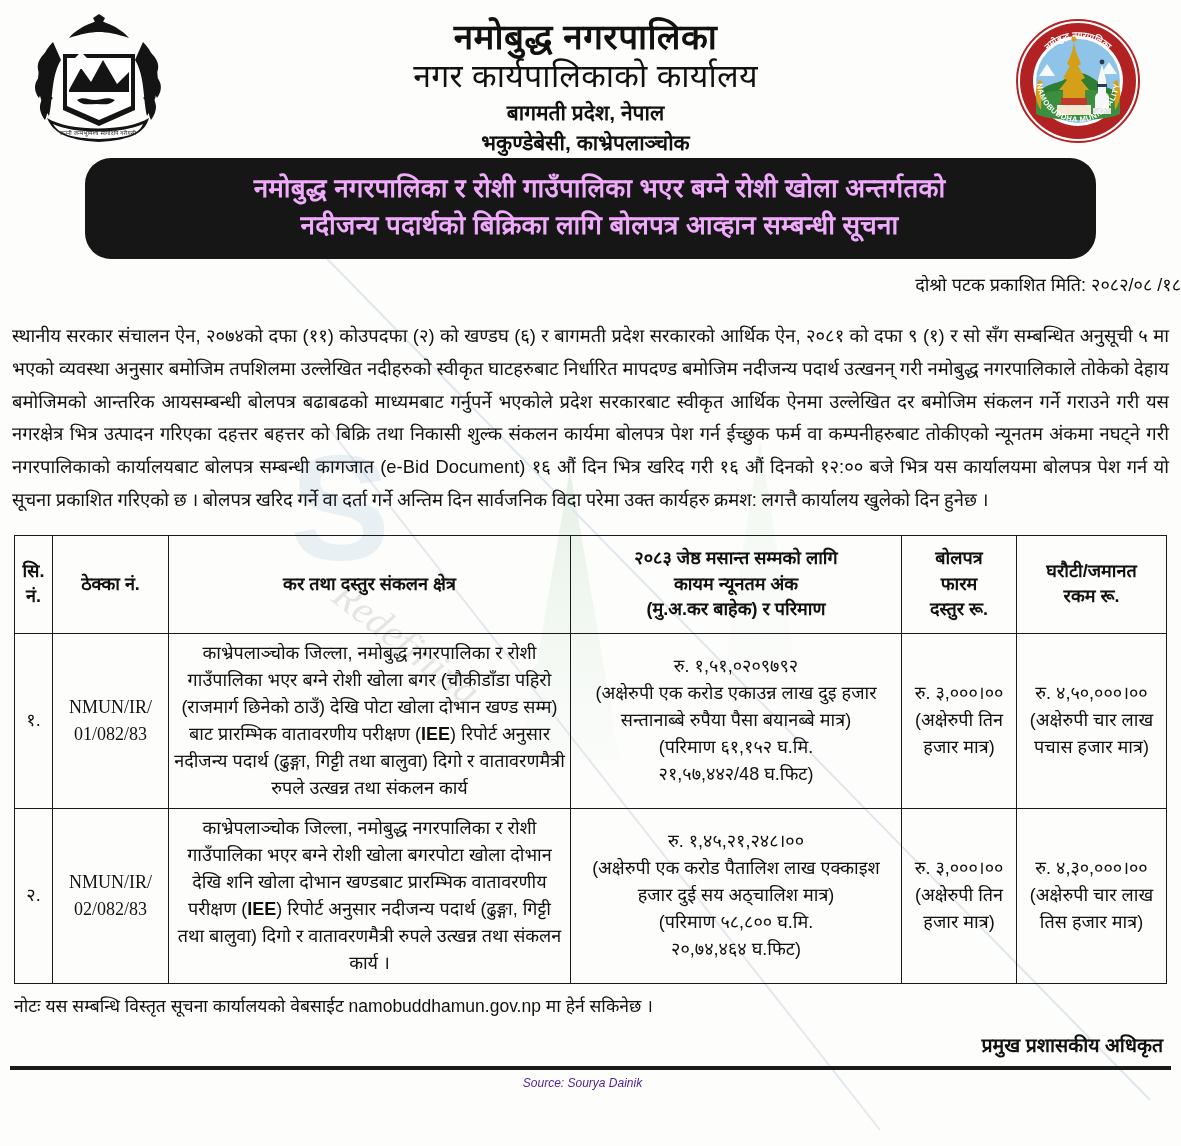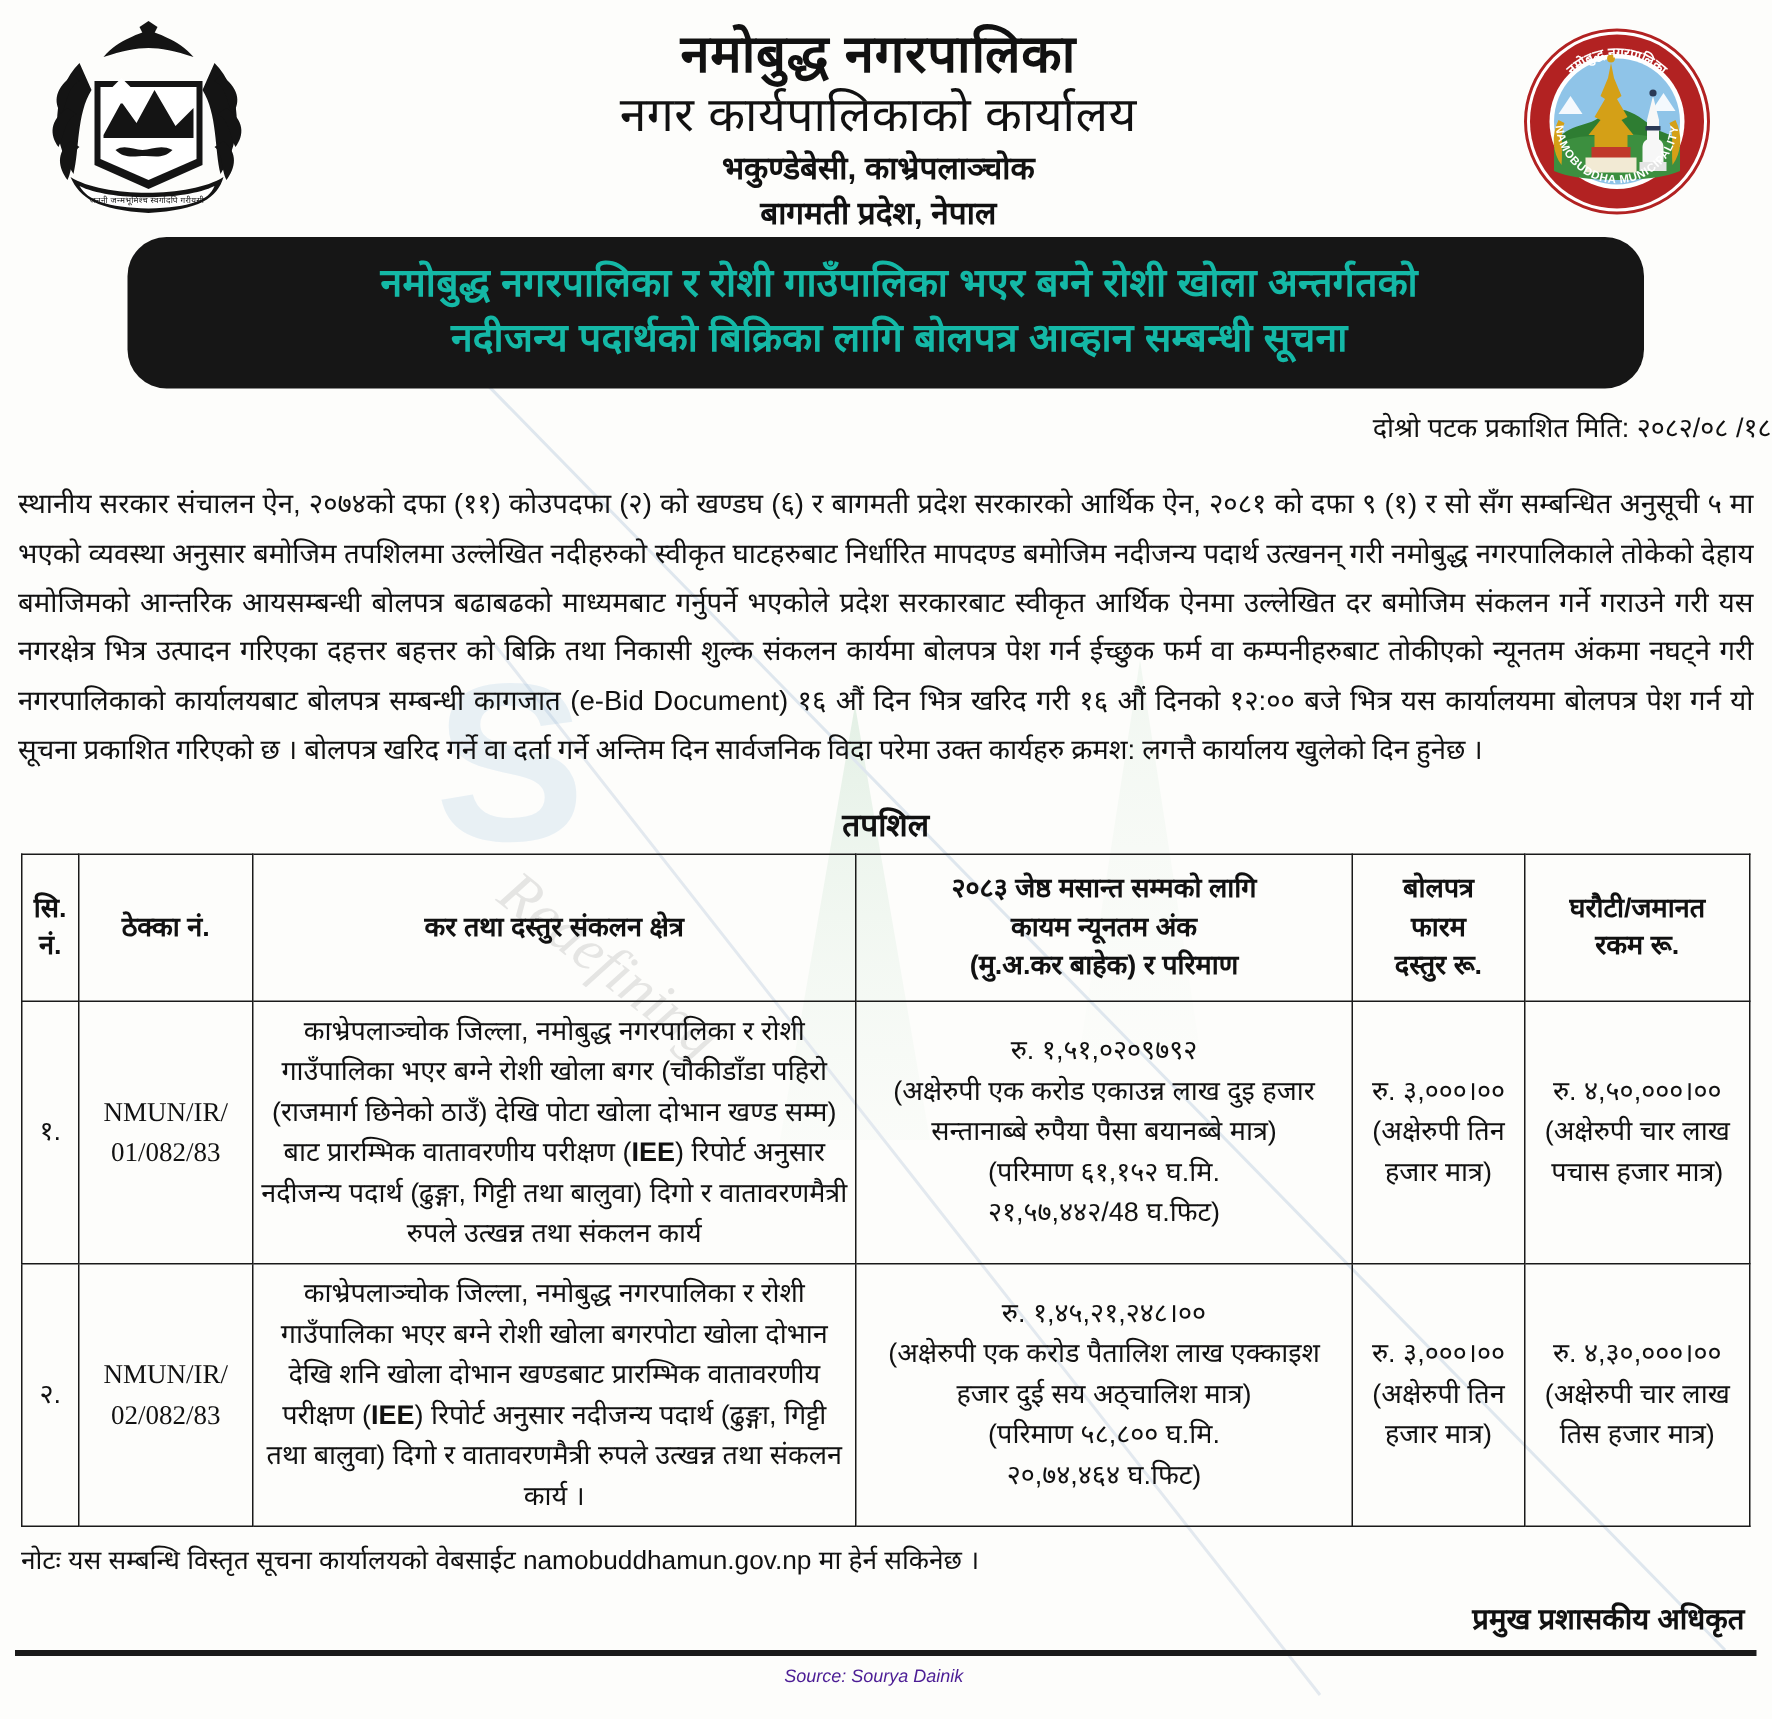--- a/index.html
+++ b/index.html
@@ -75,21 +75,21 @@
     font-size: 21px;
     font-weight: bold;
     line-height: 1.32;
     margin-top: 3px;
   }
 
   
   .banner {
     margin: 6px 85px 0 85px;
     background: #161616;
-    color: #14b8a6;
+    color: #f0abfc;
     border-radius: 26px;
     padding: 12px 8px 15px 26px;
     text-align: center;
   }
   .banner-line {
     font-size: 26px;
     font-weight: bold;
     line-height: 1.42;
     letter-spacing: .2px;
   }
@@ -252,22 +252,22 @@
           <path d="M24 104 C46 118 104 118 126 104 C122 118 110 126 76 128 C42 126 30 118 24 104 Z"></path>
           <path d="M30 110 C50 120 100 120 120 110 C116 120 104 124 76 125 C48 124 36 120 30 110 Z" fill="#ffffff"></path>
         </g>
         <text x="75" y="121" text-anchor="middle" font-family="Liberation Sans, sans-serif" font-size="5.5" fill="#141414" letter-spacing="0.2">जननी जन्मभूमिश्च स्वर्गादपि गरीयसी</text>
       </svg>
     </div>
 
     <div class="header-text">
       <div class="org-name-1">नमोबुद्ध नगरपालिका</div>
       <div class="org-name-2">नगर कार्यपालिकाको कार्यालय</div>
+      <div class="org-addr">बागमती प्रदेश, नेपाल</div>
       <div class="org-addr">भकुण्डेबेसी, काभ्रेपलाञ्चोक</div>
-      <div class="org-addr">बागमती प्रदेश, नेपाल</div>
     </div>
 
     <div class="emblem-right">
       <svg width="126" height="126" viewBox="0 0 126 126" xmlns="http://www.w3.org/2000/svg">
         <circle cx="63" cy="63" r="61" fill="#ffffff" stroke="#b22222" stroke-width="2"></circle>
         <circle cx="63" cy="63" r="58" fill="#b22222"></circle>
         <circle cx="63" cy="63" r="45" fill="#ffffff"></circle>
         <circle cx="63" cy="63" r="42" fill="#8fc4e8"></circle>
 
         <path d="M21 78 C32 62 44 68 54 58 C64 50 76 58 86 66 C94 72 100 70 105 78 Z" fill="#2e7d32"></path>
@@ -309,21 +309,20 @@
     <div class="banner-line">नमोबुद्ध नगरपालिका र रोशी गाउँपालिका भएर बग्ने रोशी खोला अन्तर्गतको</div>
     <div class="banner-line">नदीजन्य पदार्थको बिक्रिका लागि बोलपत्र आव्हान सम्बन्धी सूचना</div>
   </div>
 
   <div class="pub-date">दोश्रो पटक प्रकाशित मिति: २०८२/०८ /१८</div>
 
   <div class="body-wrap">
     <p class="body-para"><span>स्थानीय सरकार संचालन ऐन, २०७४को दफा (११) कोउपदफा (२) को खण्डघ (६) र बागमती प्रदेश सरकारको आर्थिक ऐन, २०८१ को दफा ९ (१) र सो सँग सम्बन्धित अनुसूची ५ मा भएको व्यवस्था अनुसार बमोजिम तपशिलमा उल्लेखित नदीहरुको स्वीकृत घाटहरुबाट निर्धारित मापदण्ड बमोजिम नदीजन्य पदार्थ उत्खनन् गरी नमोबुद्ध नगरपालिकाले तोकेको देहाय बमोजिमको आन्तरिक आयसम्बन्धी बोलपत्र बढाबढको माध्यमबाट गर्नुपर्ने भएकोले प्रदेश सरकारबाट स्वीकृत आर्थिक ऐनमा उल्लेखित दर बमोजिम संकलन गर्ने गराउने गरी यस नगरक्षेत्र भित्र उत्पादन गरिएका दहत्तर बहत्तर को बिक्रि तथा निकासी शुल्क संकलन कार्यमा बोलपत्र पेश गर्न ईच्छुक फर्म वा कम्पनीहरुबाट तोकीएको न्यूनतम अंकमा नघट्ने गरी नगरपालिकाको कार्यालयबाट बोलपत्र सम्बन्धी कागजात (</span><b>e-Bid Document</b><span>) १६ औं दिन भित्र खरिद गरी १६ औं दिनको १२:०० बजे भित्र यस कार्यालयमा बोलपत्र पेश गर्न यो सूचना प्रकाशित गरिएको छ । बोलपत्र खरिद गर्ने वा दर्ता गर्ने अन्तिम दिन सार्वजनिक विदा परेमा उक्त कार्यहरु क्रमश: लगत्तै कार्यालय खुलेको दिन हुनेछ ।</span></p>
   </div>
 
-  <div class="tapsil">तपशिल</div>
 
   <div class="tbl-wrap">
     <table class="notice">
       <colgroup>
         <col class="c-sn">
           <col class="c-ctr">
           <col class="c-area">
         <col class="c-amt">
           <col class="c-form">
           <col class="c-dep">

